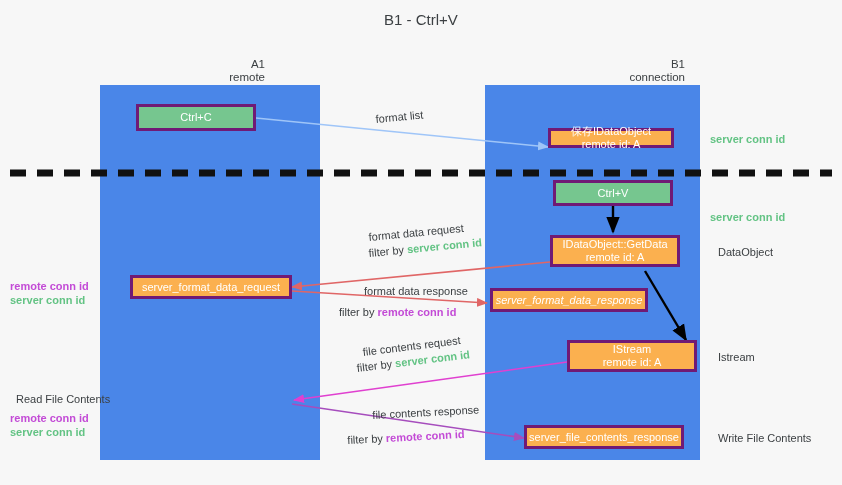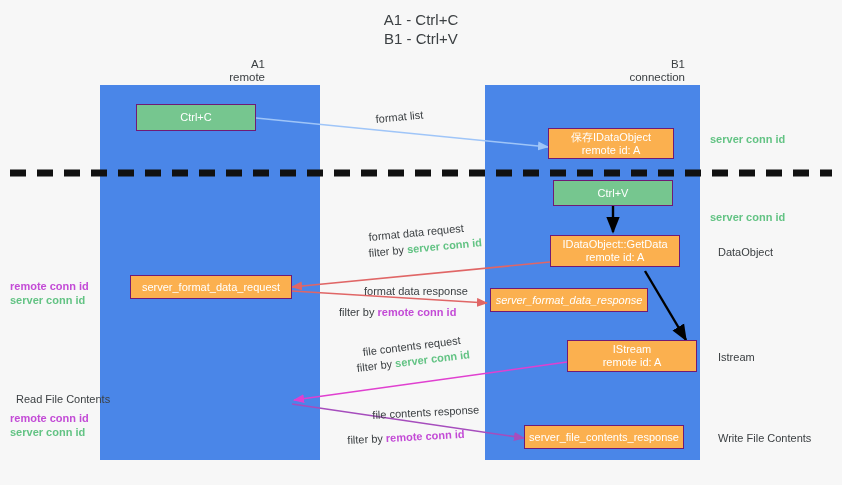--- a/index.html
+++ b/index.html
@@ -24,21 +24,21 @@
   }
 
   .lane{
     position:absolute;background:#4a86e8;
   }
 
   .box{
     position:absolute;box-sizing:border-box;
     display:flex;align-items:center;justify-content:center;
     text-align:center;color:#ffffff;font-size:11px;line-height:13px;
-    border:1px solid #701a75;
+    border:3px solid #701a75;
     white-space:pre-line;
   }
   .box.green{background:#76c68f;}
   .box.orange{background:#fbb04f;}
 
   .note{
     position:absolute;font-size:11px;line-height:14px;color:#3c4043;
     white-space:nowrap;
   }
   .note.green{color:#63c384;font-weight:bold;}
@@ -54,21 +54,20 @@
   .rot{transform-origin:left top;}
 
   svg.overlay{position:absolute;left:0;top:0;width:842px;height:485px;overflow:visible;}
 </style>
 </head>
 <body>
 
 <div id="stage">
 
   <div class="title">
-    <div>A1 - Ctrl+C</div>
     <div>B1 - Ctrl+V</div>
   </div>
 
   <div class="lane-head" style="left:125px;top:58px;width:140px;">
     <div>A1</div>
     <div>remote</div>
   </div>
   <div class="lane-head" style="left:545px;top:58px;width:140px;">
     <div>B1</div>
     <div>connection</div>
@@ -108,21 +107,21 @@
 
     <path d="M292,291 L487,303" stroke="#e06666" stroke-width="1.6" fill="none" marker-end="url(#ah-red)"></path>
 
     <path d="M567,362 L294,400" stroke="#e040d0" stroke-width="1.6" fill="none" marker-end="url(#ah-magenta)"></path>
 
     <path d="M292,404 L524,438" stroke="#a64dbd" stroke-width="1.6" fill="none" marker-end="url(#ah-purple)"></path>
   </svg>
 
   <div class="box green" style="left:136px;top:104px;width:120px;height:27px;">Ctrl+C</div>
 
-  <div class="box orange" style="left:548px;top:128px;width:126px;height:31px;">保存IDataObject
+  <div class="box orange" style="left:548px;top:128px;width:126px;height:20px;">保存IDataObject
 remote id: A</div>
 
   <div class="box green" style="left:553px;top:180px;width:120px;height:26px;">Ctrl+V</div>
 
   <div class="box orange" style="left:550px;top:235px;width:130px;height:32px;">IDataObject::GetData
 remote id: A</div>
 
   <div class="box orange" style="left:130px;top:275px;width:162px;height:24px;">server_format_data_request</div>
 
   <div class="box orange" style="left:490px;top:288px;width:158px;height:24px;font-style:italic;">server_format_data_response</div>

